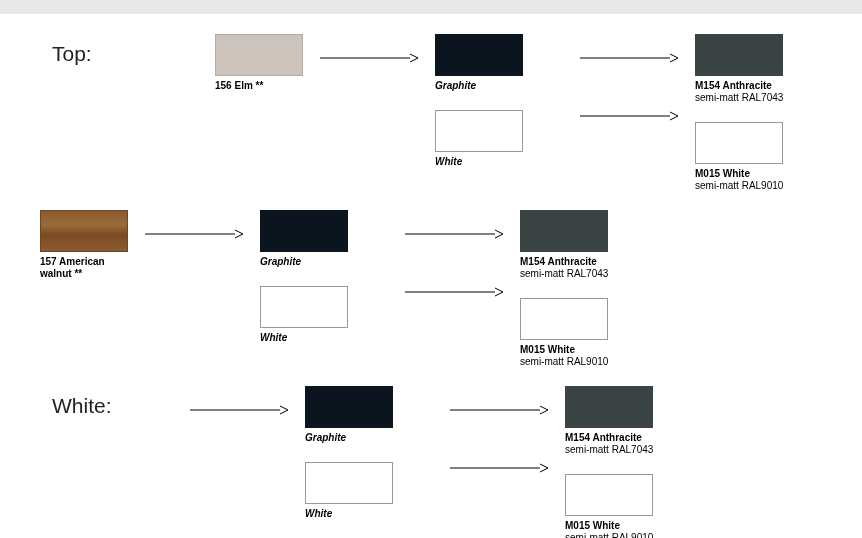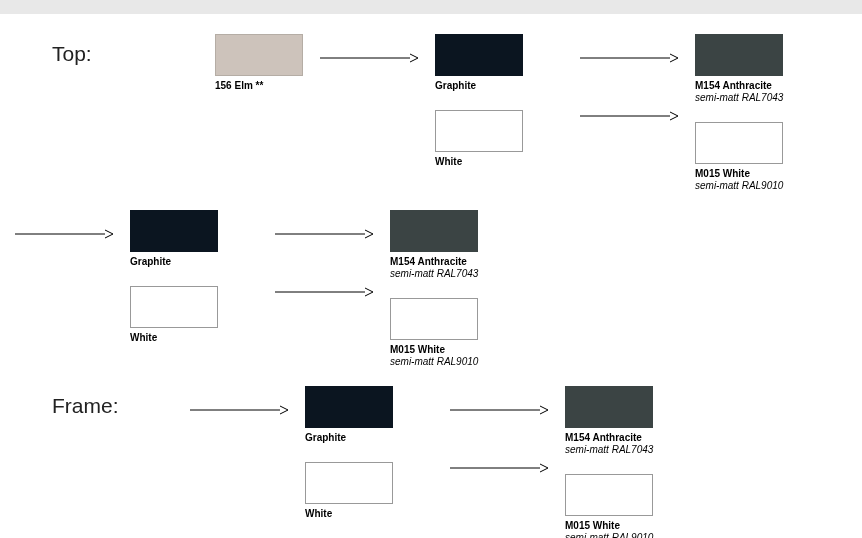--- a/index.html
+++ b/index.html
@@ -31,20 +31,21 @@
     font-size: 21px;
     font-weight: 400;
     color: #222;
   }
   .swatch-col {
     width: 130px;
     padding-left: 40px;
   }
   .mid-col {
     width: 130px;
+    font-style: italic;
   }
   .right-col {
     width: 140px;
   }
   .arrow-col {
     width: 130px;
     display: flex;
     justify-content: center;
     padding-top: 18px;
   }
@@ -58,21 +59,20 @@
     margin-bottom: 4px;
   }
   .swatch-label {
     font-size: 10px;
     font-weight: 700;
     color: #000;
     line-height: 1.2;
   }
   .swatch-label .sub {
     font-weight: 400;
-    font-style: italic;
   }
   .option-stack {
     display: flex;
     flex-direction: column;
     gap: 18px;
   }
   .arrow-line {
     stroke: #000;
     stroke-width: 1;
     fill: none;
@@ -152,20 +152,24 @@
             <span>M015 White</span><br>
             <span class="sub">semi-matt RAL9010</span>
           </div>
         </div>
       </div>
     </div>
   </div>
 
   <div class="section">
 
+    <div class="swatch-col">
+      <div class="swatch sw-walnut"></div>
+      <div class="swatch-label" style="width:88px;">157 American walnut **</div>
+    </div>
 
     <div class="arrow-col">
       <svg width="100" height="12">
           <line x1="0" y1="6" x2="90" y2="6" class="arrow-line"></line>
           <path d="M90 2 L98 6 L90 10" class="arrow-line"></path>
         </svg>
     </div>
 
     <div class="mid-col">
       <div class="option-stack">
@@ -207,21 +211,21 @@
           <div class="swatch-label">
             <span>M015 White</span><br>
             <span class="sub">semi-matt RAL9010</span>
           </div>
         </div>
       </div>
     </div>
   </div>
 
   <div class="section">
-    <div class="label-col">Frame:</div>
+    <div class="label-col">White:</div>
 
 
     <div class="arrow-col">
       <svg width="100" height="12">
           <line x1="0" y1="6" x2="90" y2="6" class="arrow-line"></line>
           <path d="M90 2 L98 6 L90 10" class="arrow-line"></path>
         </svg>
     </div>
 
     <div class="mid-col">

